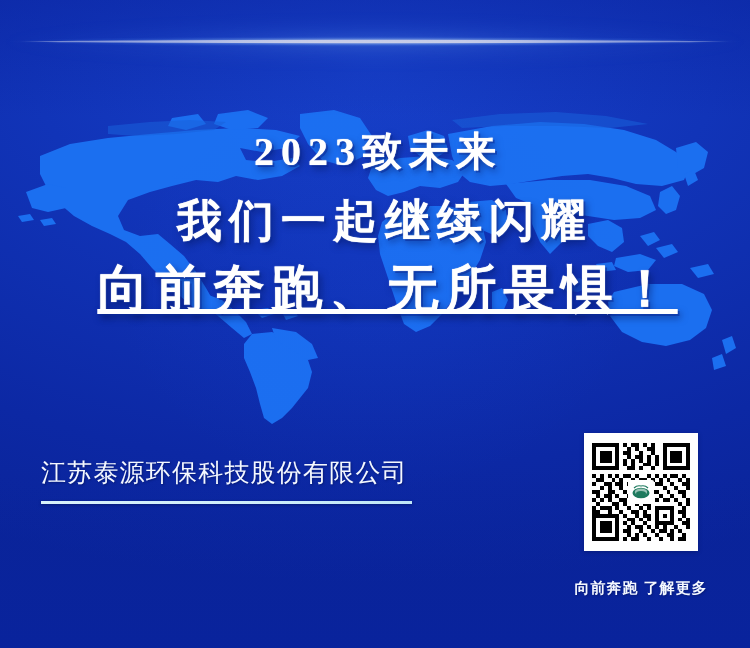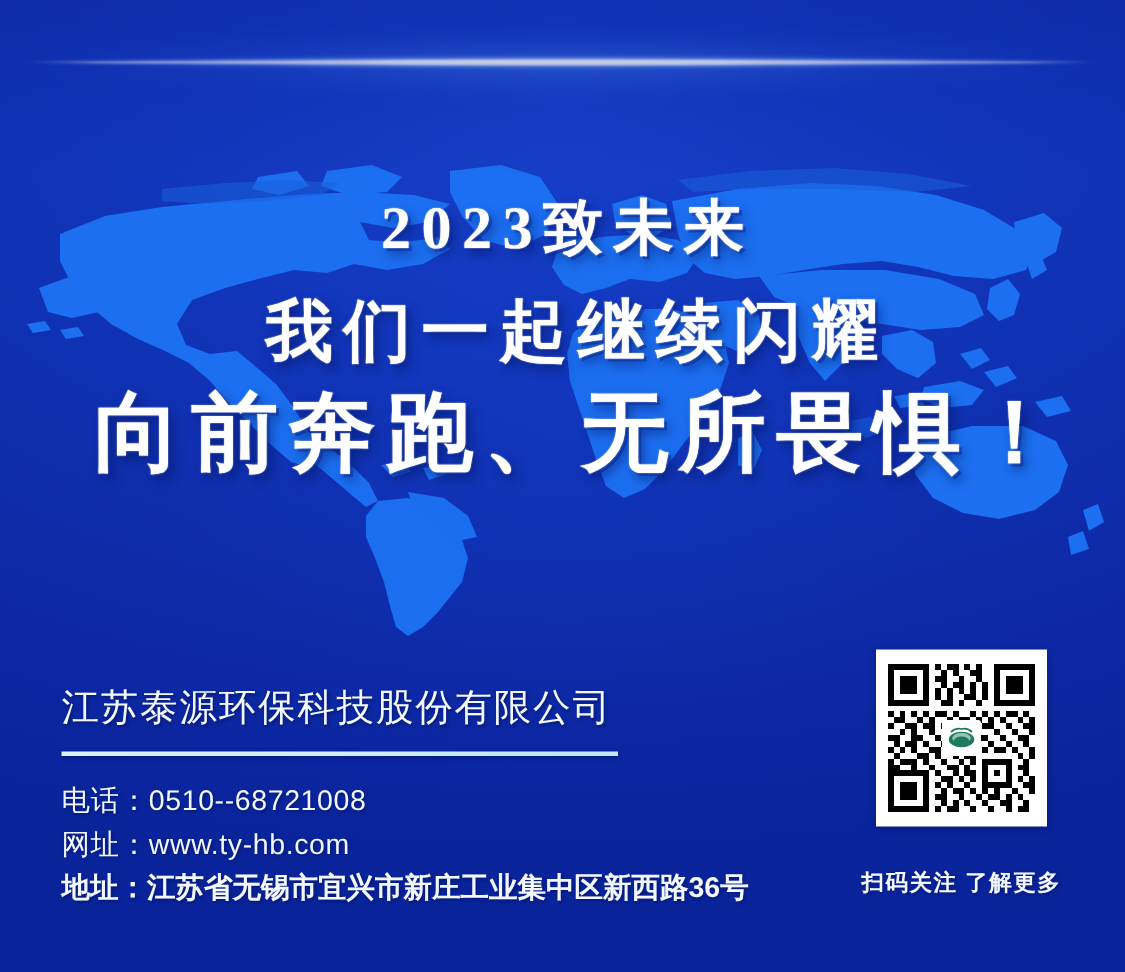--- a/index.html
+++ b/index.html
@@ -111,25 +111,26 @@
     padding-left: 7px;
   }
   .hl-2 {
     font-size: 45px;
     letter-spacing: 7px;
     line-height: 54px;
     margin-top: 18px;
     padding-left: 20px;
   }
   .hl-3 {
-    font-size: 58px;
+    font-size: 51px;
     letter-spacing: 7px;
     line-height: 54px;
     margin-top: 14px;
     padding-left: 25px;
+    text-decoration: underline;
   }
 
   
   .company-block {
     position: absolute;
     left: 41px;
     top: 456px;
     width: 500px;
     color: #f2f6ff;
   }
@@ -308,25 +309,20 @@
 
   <div class="headline">
     <div class="hl-1">2023致未来</div>
     <div class="hl-2">我们一起继续闪耀</div>
     <div class="hl-3">向前奔跑、无所畏惧！</div>
   </div>
 
   <div class="company-block">
     <div class="company-name">江苏泰源环保科技股份有限公司</div>
     <div class="divider"></div>
-    <div class="contact-list">
-      <div class="contact-line">电话：0510--68721008</div>
-      <div class="contact-line">网址：www.ty-hb.com</div>
-      <div class="contact-line address">地址：江苏省无锡市宜兴市新庄工业集中区新西路36号</div>
-    </div>
   </div>
 
   <div class="qr-block">
     <div class="qr-frame">
       <svg viewBox="0 0 29 29" shape-rendering="crispEdges" xmlns="http://www.w3.org/2000/svg">
         <rect width="29" height="29" fill="#ffffff"></rect>
         <g fill="#000000">
 
           <rect x="2" y="2" width="7" height="1"></rect>
             <rect x="2" y="8" width="7" height="1"></rect>
@@ -509,16 +505,16 @@
       </svg>
       <div class="qr-logo">
         <svg viewBox="0 0 20 17" xmlns="http://www.w3.org/2000/svg">
           <ellipse cx="10" cy="9" rx="8.5" ry="5.2" fill="#1e7a5e"></ellipse>
           <ellipse cx="10" cy="8" rx="6.2" ry="3.4" fill="#ffffff" opacity="0.55"></ellipse>
           <ellipse cx="10" cy="9.6" rx="5" ry="2.6" fill="#1e7a5e"></ellipse>
           <path d="M3 4 Q6 1 10 2 Q14 1 17 4" stroke="#1e7a5e" stroke-width="1.2" fill="none"></path>
         </svg>
       </div>
     </div>
-    <div class="qr-caption">扫码关注 了解更多</div>
+    <div class="qr-caption">向前奔跑 了解更多</div>
   </div>
 
 </div>
 
 </body></html>

